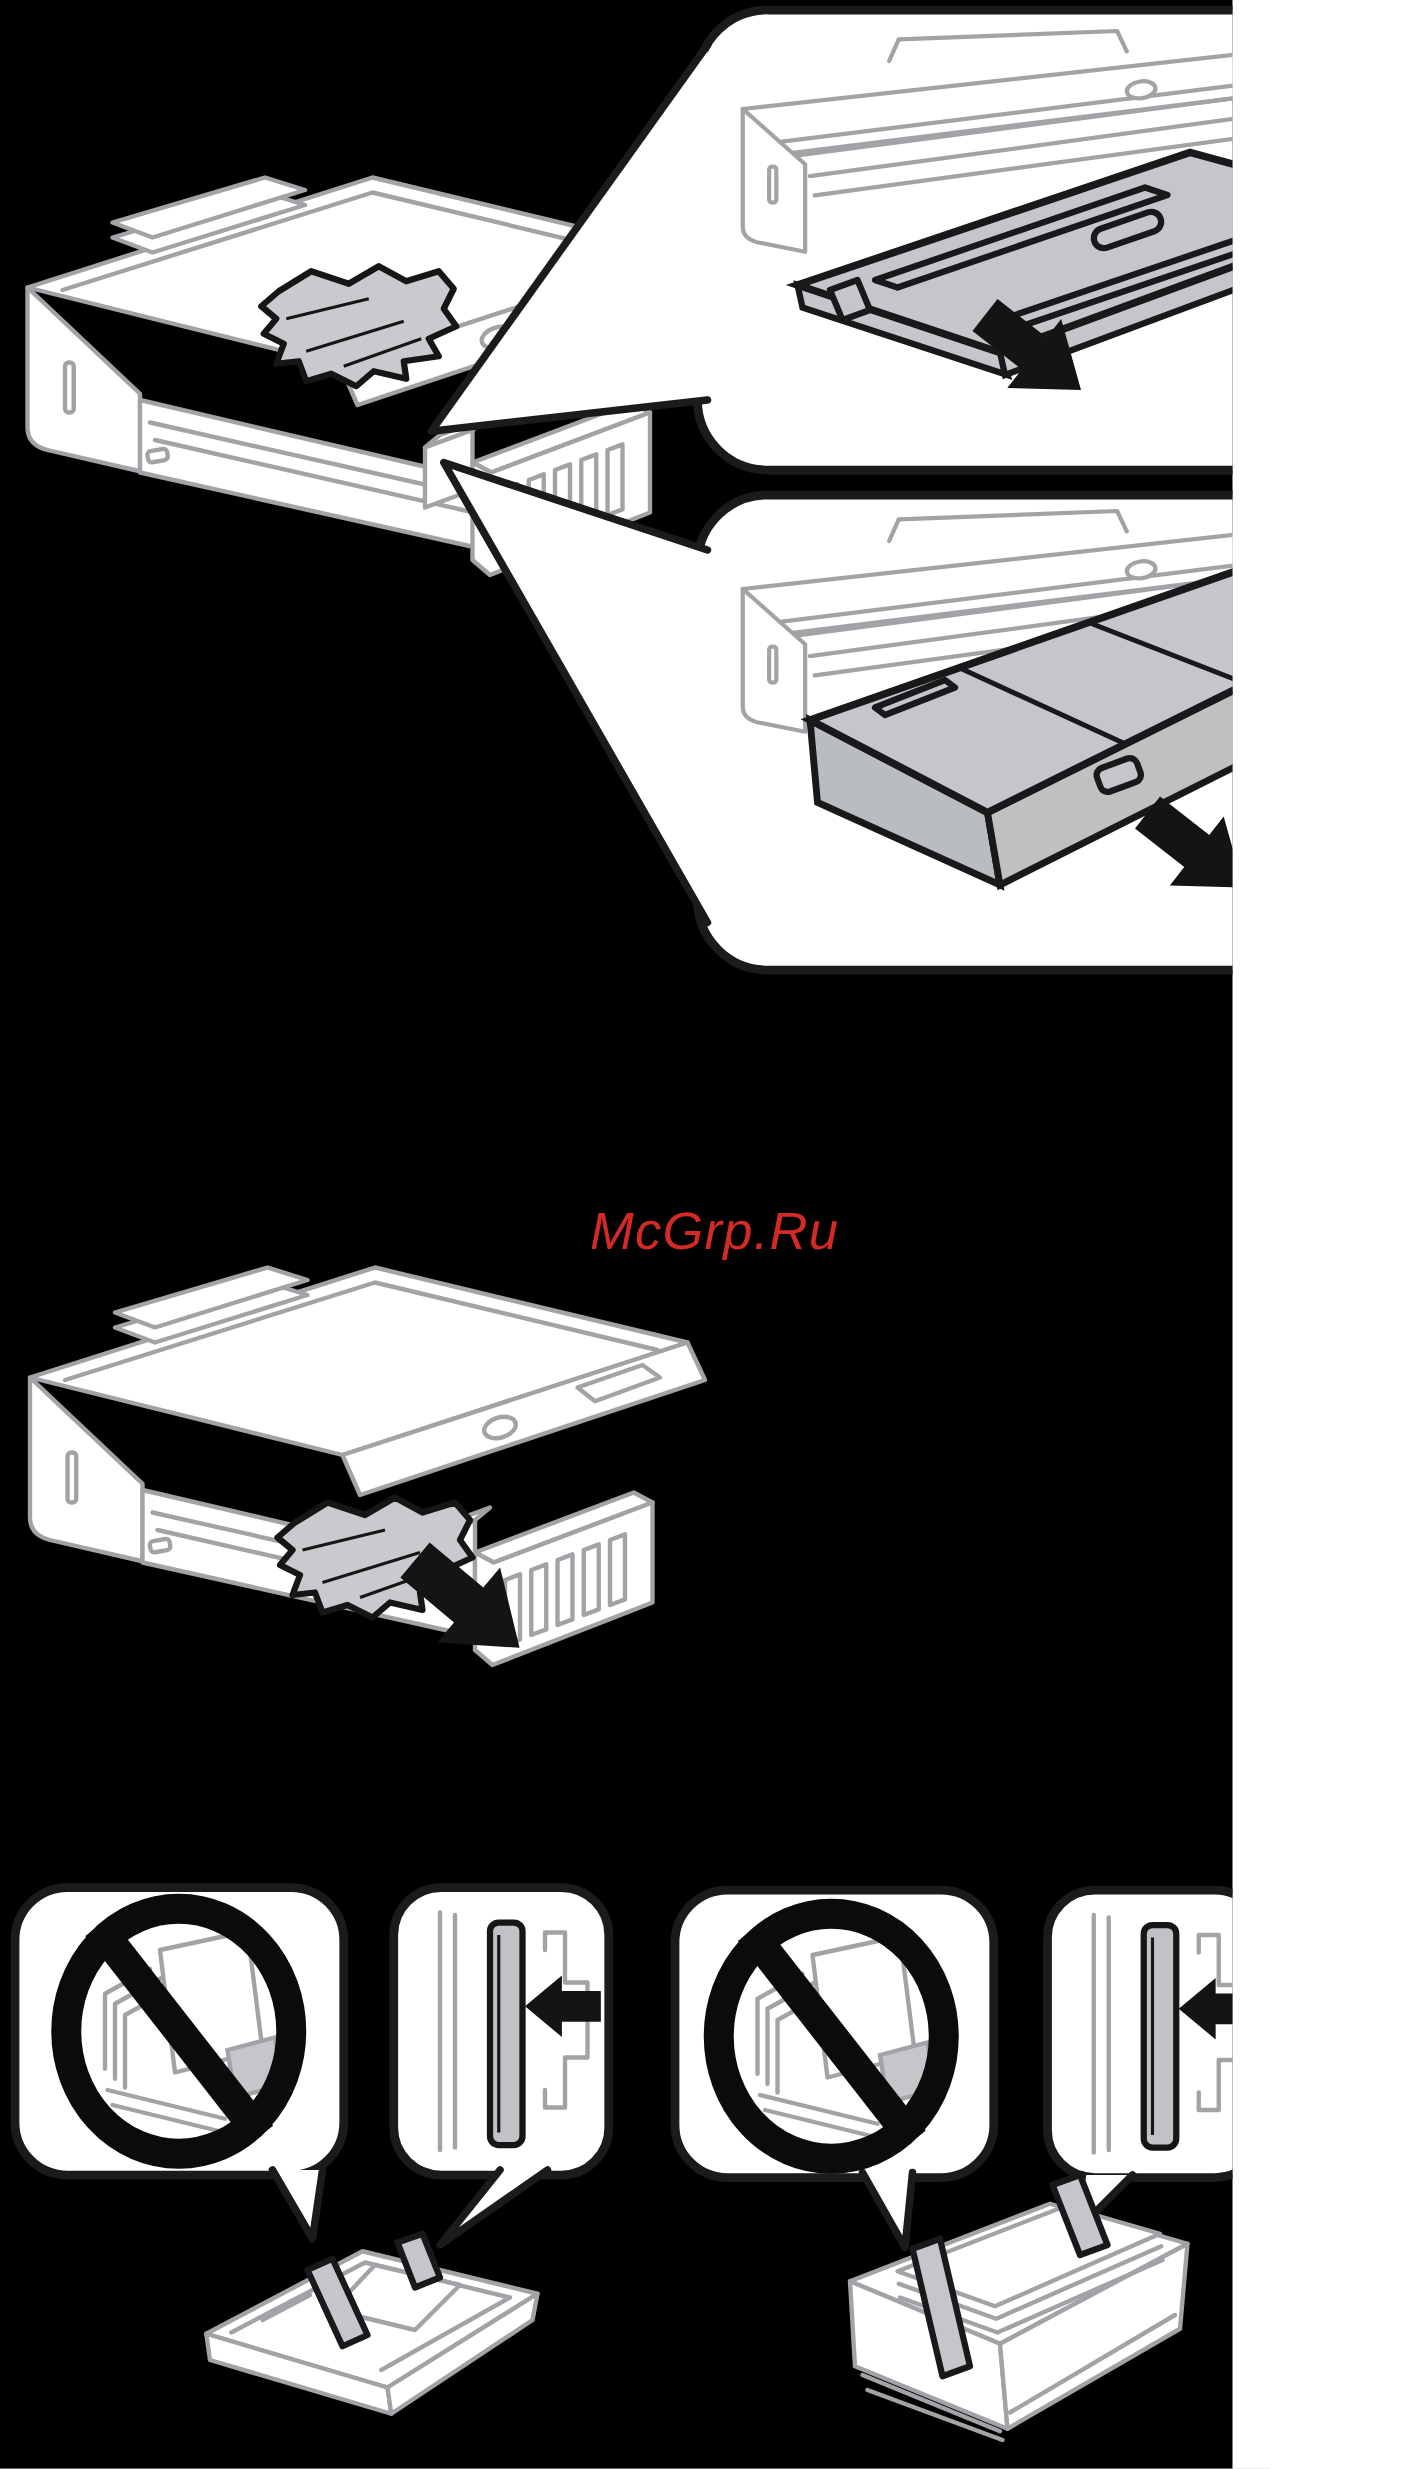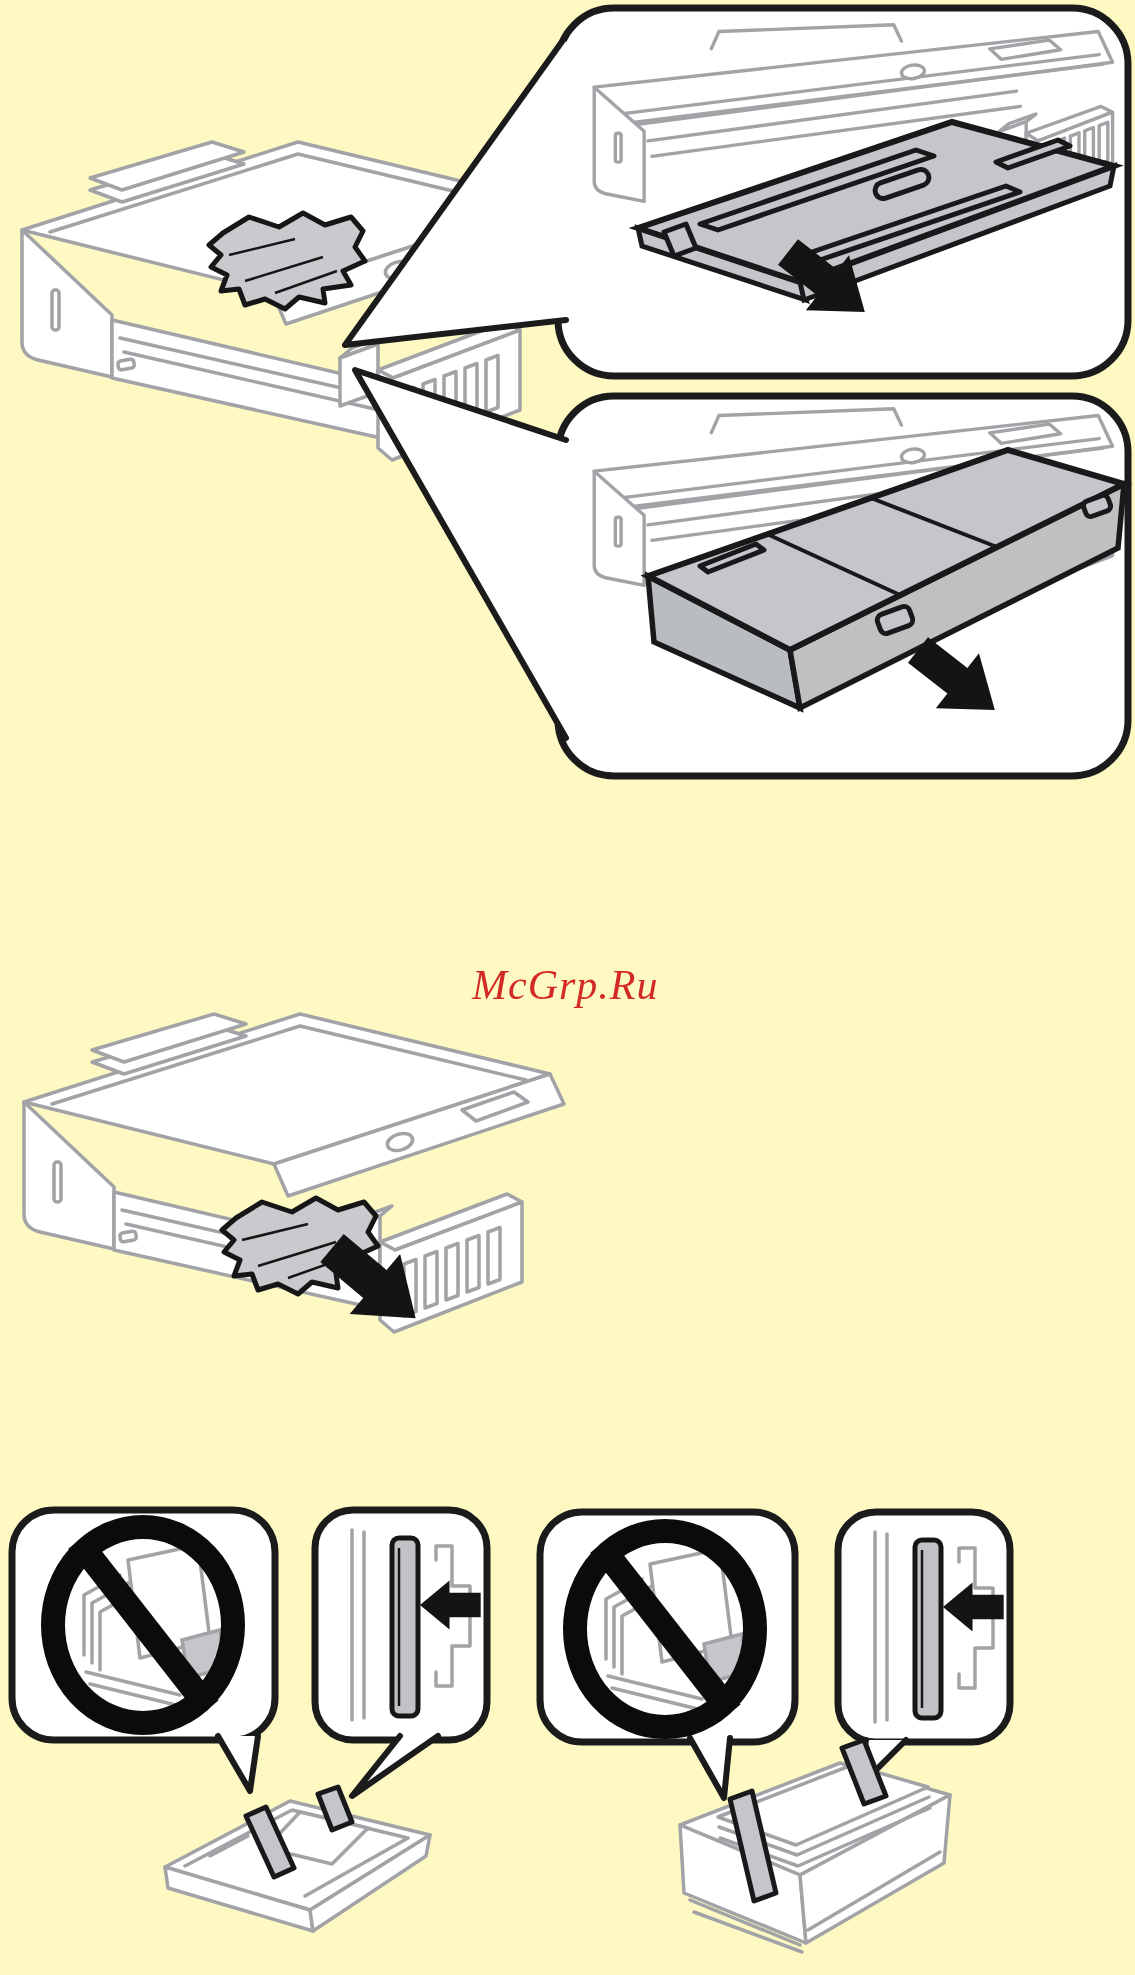--- a/index.html
+++ b/index.html
@@ -1,17 +1,17 @@
 <!DOCTYPE html>
 <html><head>
 <meta charset="utf-8">
 <style>
   html,body{margin:0;padding:0;background:#ffffff;}
-  .canvas{position:relative;width:1135px;height:1975px;background:#fef9c3;overflow:hidden;
-          font-family:Liberation Serif, serif;}
+  .canvas{position:relative;width:986px;height:1975px;background:#000000;overflow:hidden;
+          font-family:Liberation Sans, sans-serif;}
   .canvas svg{position:absolute;left:0;top:0;}
   .watermark{position:absolute;left:472px;top:961px;font-style:italic;font-size:42px;
              font-weight:500;letter-spacing:1px;white-space:nowrap;}
   .lineart{stroke:#a2a3a7;stroke-width:3.5;fill:none;stroke-linejoin:round;stroke-linecap:round;}
   .lineartW{stroke:#a2a3a7;stroke-width:3.5;fill:#ffffff;stroke-linejoin:round;}
   .darkfill{fill:#c6c6ca;stroke:#19191c;stroke-width:5;stroke-linejoin:round;}
   .boxedge{fill:#ffffff;stroke:#1b1b1b;stroke-width:7;}
   .tail{fill:#ffffff;stroke:#1b1b1b;stroke-width:6;stroke-linejoin:round;stroke-linecap:round;}
 </style>
 </head>

